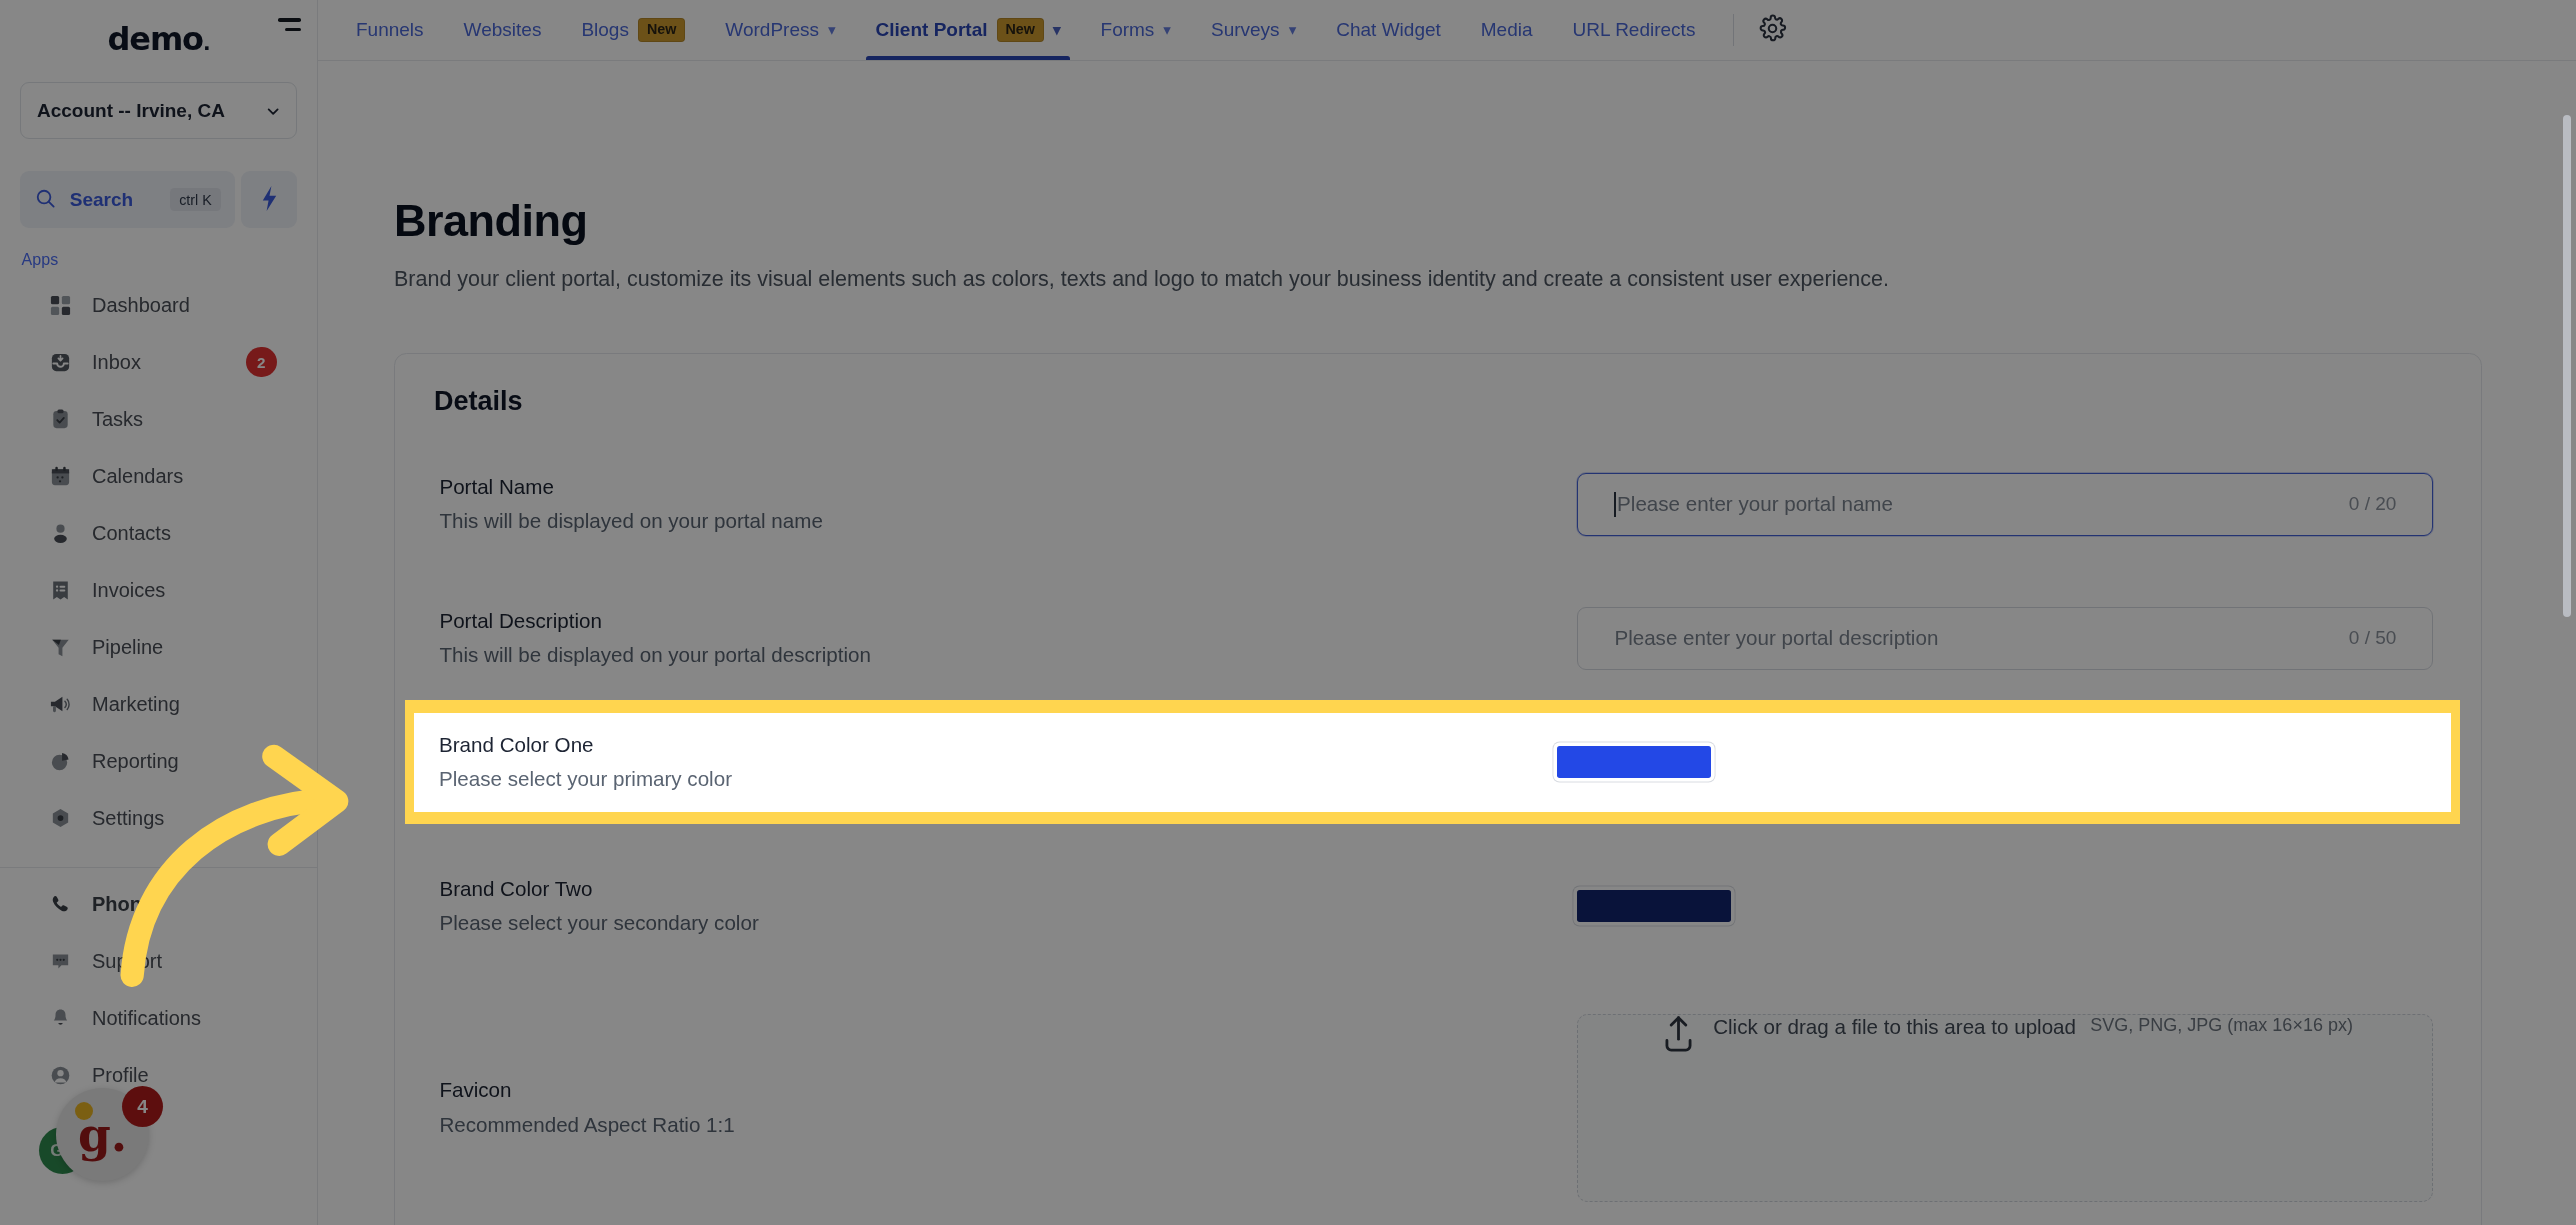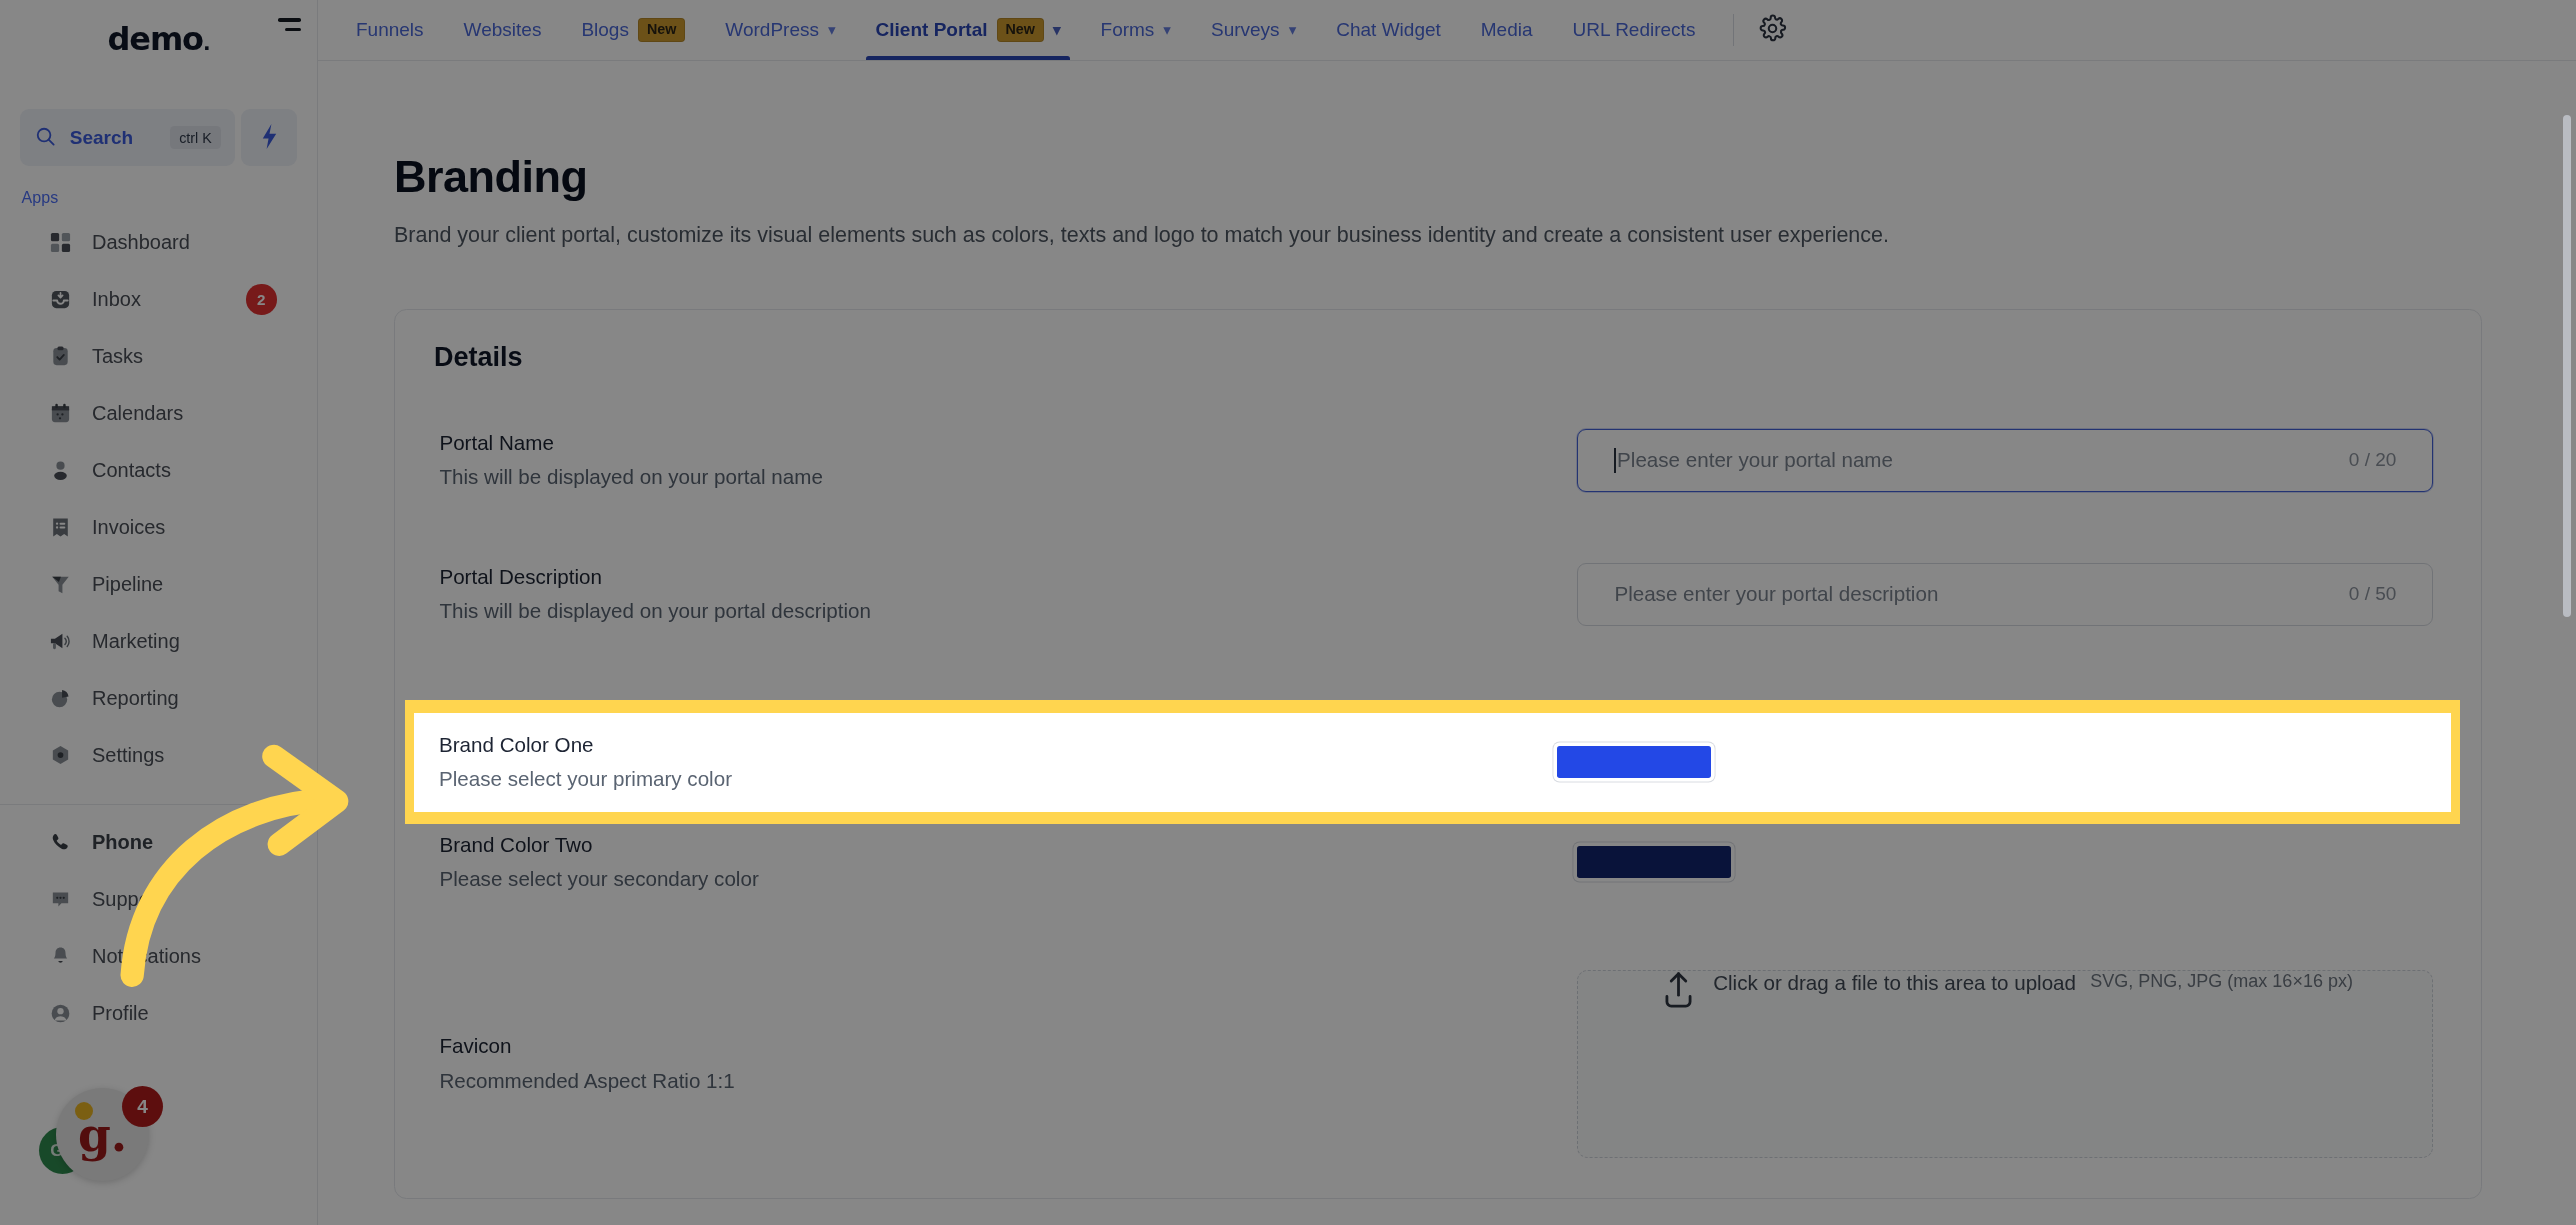--- a/index.html
+++ b/index.html
@@ -140,21 +140,21 @@
   .caret { font-size: 15.2px; opacity: .85; }
   .nav-sep { width: 0.9px; background: #d7dbe2; margin: 14.3px 18px; }
   .gear-btn { display: flex; align-items: center; padding: 0 5.4px; cursor: pointer; }
 
   
   #main {
     position: absolute; left: 318px; top: 61px; width: 2258px; height: 1165px;
     background: #ffffff; overflow: hidden;
   }
   .page-head { padding: 90px 0 0 76px; }
-  .page-title { font-size: 45px; font-weight: 700; color: #0b1220; letter-spacing: -0.5px; }
+  .page-title { font-size: 45px; font-weight: 700; color: #0b1220; letter-spacing: -0.5px; margin-top: 44px; }
   .page-sub { font-size: 21.5px; color: #4d5560; margin-top: 20px; }
 
   .card {
     margin: 61px 0 0 76px; width: 2088px;
     border: 0.9px solid #e4e7ec; border-radius: 12.5px; background: #fff;
     padding: 32px 39px 0 39px;
   }
   .card-title { font-size: 27px; font-weight: 700; color: #101828; margin-bottom: 20px; }
 
   .frow {
@@ -222,20 +222,28 @@
 <div id="root">
 
   <div id="sidebar">
 
     <div class="brand-logo">
       <span class="wordmark">
         <span>demo</span><span class="dot">.</span>
       </span>
     </div>
 
+    <div class="account-select">
+      <span class="label">Account -- Irvine, CA</span>
+      <span class="chev">
+        <svg width="14.3" height="14.3" viewBox="0 0 16 16">
+            <path d="M3 6l5 5 5-5" fill="none" stroke="#1d2433" stroke-width="2" stroke-linecap="round" stroke-linejoin="round"></path>
+          </svg>
+      </span>
+    </div>
 
     <div class="search-row">
       <div class="search-box">
         <span>
           <svg width="23" height="23" viewBox="0 0 24 24">
               <circle cx="10.5" cy="10.5" r="6.6" fill="none" stroke="#3b5bdb" stroke-width="1.9"></circle>
               <line x1="15.3" y1="15.3" x2="20.5" y2="20.5" stroke="#3b5bdb" stroke-width="1.9" stroke-linecap="round"></line>
             </svg>
         </span>
         <span class="stext">Search</span>

